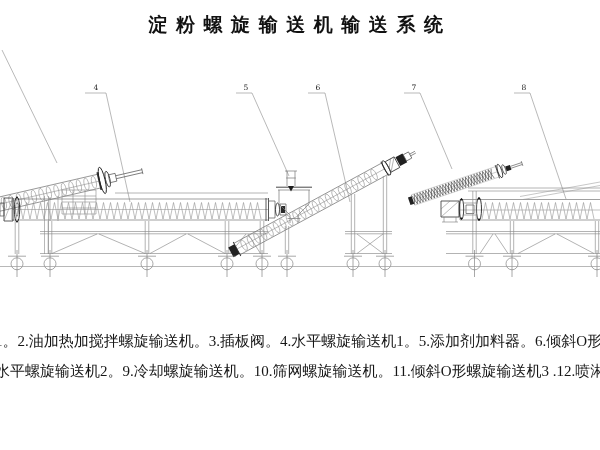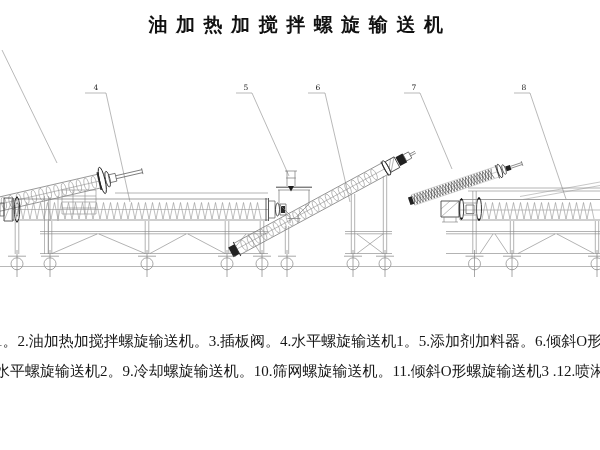--- a/index.html
+++ b/index.html
@@ -18,21 +18,21 @@
     position:absolute;left:-5px;white-space:nowrap;
     font-size:15px;color:#161616;font-weight:500;
   }
   .cap1{top:332px;}
   .cap2{top:362px;}
   .callout-num{font-family:"DejaVu Serif","Liberation Serif",serif;font-size:7.5px;fill:#222;}
 </style>
 </head>
 <body>
 
-<div class="title">油加热加搅拌螺旋输送机</div>
+<div class="title">淀粉螺旋输送机输送系统</div>
 
 <svg class="drawing" width="600" height="450" viewBox="0 0 600 450" xmlns="http://www.w3.org/2000/svg">
 
   <g stroke="#8a8a8a" stroke-width="0.6" fill="none">
     <path d="M2,50 L57,163"></path>
     <path d="M85,93 H106 M106,93 L130,202"></path>
     <path d="M236,93 H252 M252,93 L289,176"></path>
     <path d="M308,93 H325 M325,93 L350,202"></path>
     <path d="M404,93 H420 M420,93 L452,169"></path>
     <path d="M514,93 H530 M530,93 L566,199"></path>

